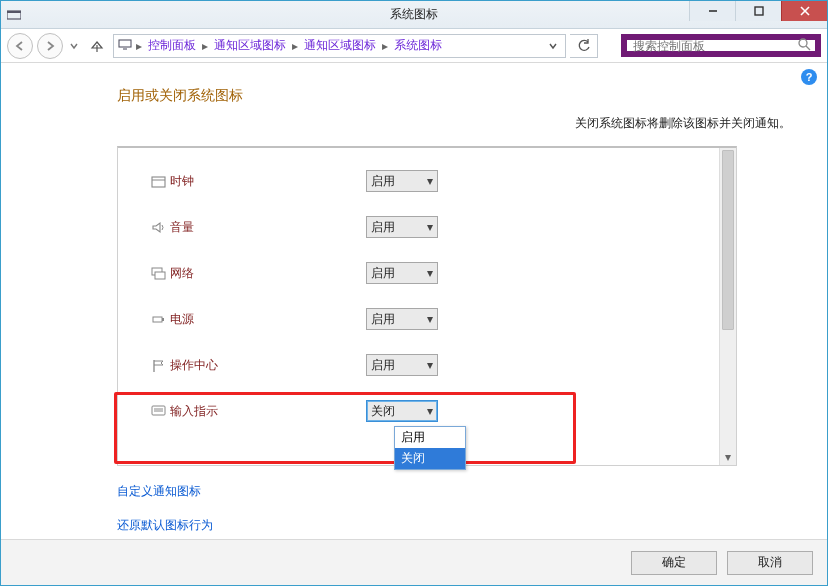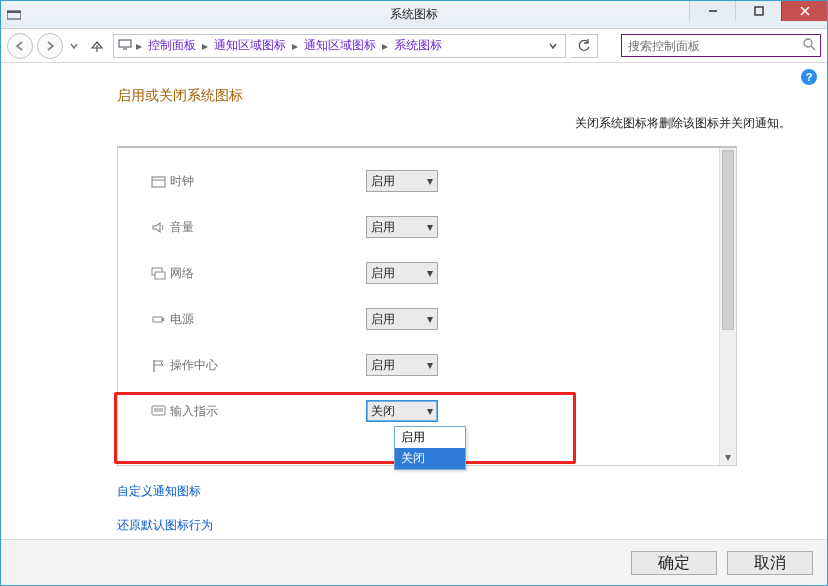--- a/index.html
+++ b/index.html
@@ -69,21 +69,21 @@
     display: flex; align-items: center; padding: 0 4px; gap:4px; background:#fff;
   }
   .addrbar .crumb { color:#6d28d9; padding:2px 2px; }
   .addrbar .sep { color:#666; }
   .addrbar .dd { color:#555; margin-left:auto; padding:0 4px; }
   .refresh-btn {
     width: 28px; height: 24px; border:1px solid #c0c8d0; border-left:none;
     display:flex;align-items:center;justify-content:center;color:#555;background:#fff;
   }
   .searchbox {
-    width: 200px; height:23px; border:1px solid #701a75; margin-left:19px;
+    width: 200px; height:23px; border:6px solid #701a75; margin-left:19px;
     display:flex;align-items:center;padding:0 4px;color:#888;background:#fff;
   }
   .searchbox input {
     flex:1;border:none;outline:none;font-size:12px;font-family:inherit;color:#555;background:transparent;
   }
   .searchbox .mag { color:#888; }
   
   .content {
     padding: 18px 36px 0 36px;
     position:relative;
@@ -119,21 +119,21 @@
   .scroll-region .scrollbar .arrow-dn {
     position:absolute;left:0;right:0;height:16px;display:flex;align-items:center;justify-content:center;color:#666;
   }
   .scroll-region .scrollbar .arrow-up{top:0;}
   .scroll-region .scrollbar .arrow-dn{bottom:0;}
   .rows { padding:6px 28px 6px 28px; }
   .row {
     display:flex;align-items:center;height:46px;
   }
   .row .ico { width:24px;color:#777;display:flex;align-items:center;justify-content:center; }
-  .row .label { flex:0 0 196px; color:#737373; }
+  .row .label { flex:0 0 196px; color:#7f1d1d; }
   .row .sel {
     width:72px;height:22px;border:1px solid #a7a7a7;background:#eaeaea;
     display:flex;align-items:center;padding:0 4px;justify-content:space-between;
     font-size:12px;color:#222;
   }
   .row .sel .caret{ color:#444; }
   .row.open .sel { border-color:#3a8fd8; box-shadow:0 0 0 1px #6db2e8 inset;}
   .highlight-box {
     position:absolute; left:-4px; right:160px; border:3px solid #e22; border-radius:2px;
     pointer-events: none;
@@ -148,21 +148,21 @@
   .links { margin:12px 0 0 80px; }
   .links a { display:block;color:#0b5bd3;text-decoration:none;margin:17px 0;font-size:12px; }
   
   .footer {
     height:46px;border-top:1px solid #d9d9d9;
     display:flex;align-items:center;justify-content:flex-end;padding:0 14px;gap:10px;
     background:#f3f3f3;
   }
   .footer button {
     width:86px;height:24px;border:1px solid #adadad;background:#e9e9e9;
-    font-family:inherit;font-size:16px;color:#222;cursor:default;
+    font-family:inherit;font-size:12px;color:#222;cursor:default;
   }
 </style>
 </head>
 <body>
 
 <div class="titlebar">
   <div class="left-icon">
     <svg width="14" height="12" viewBox="0 0 14 12">
         <rect x="0" y="0" width="14" height="12" fill="#4a6" opacity="0"></rect>
         <rect x="0" y="2" width="14" height="8" fill="none" stroke="#556" stroke-width="1.2"></rect>

